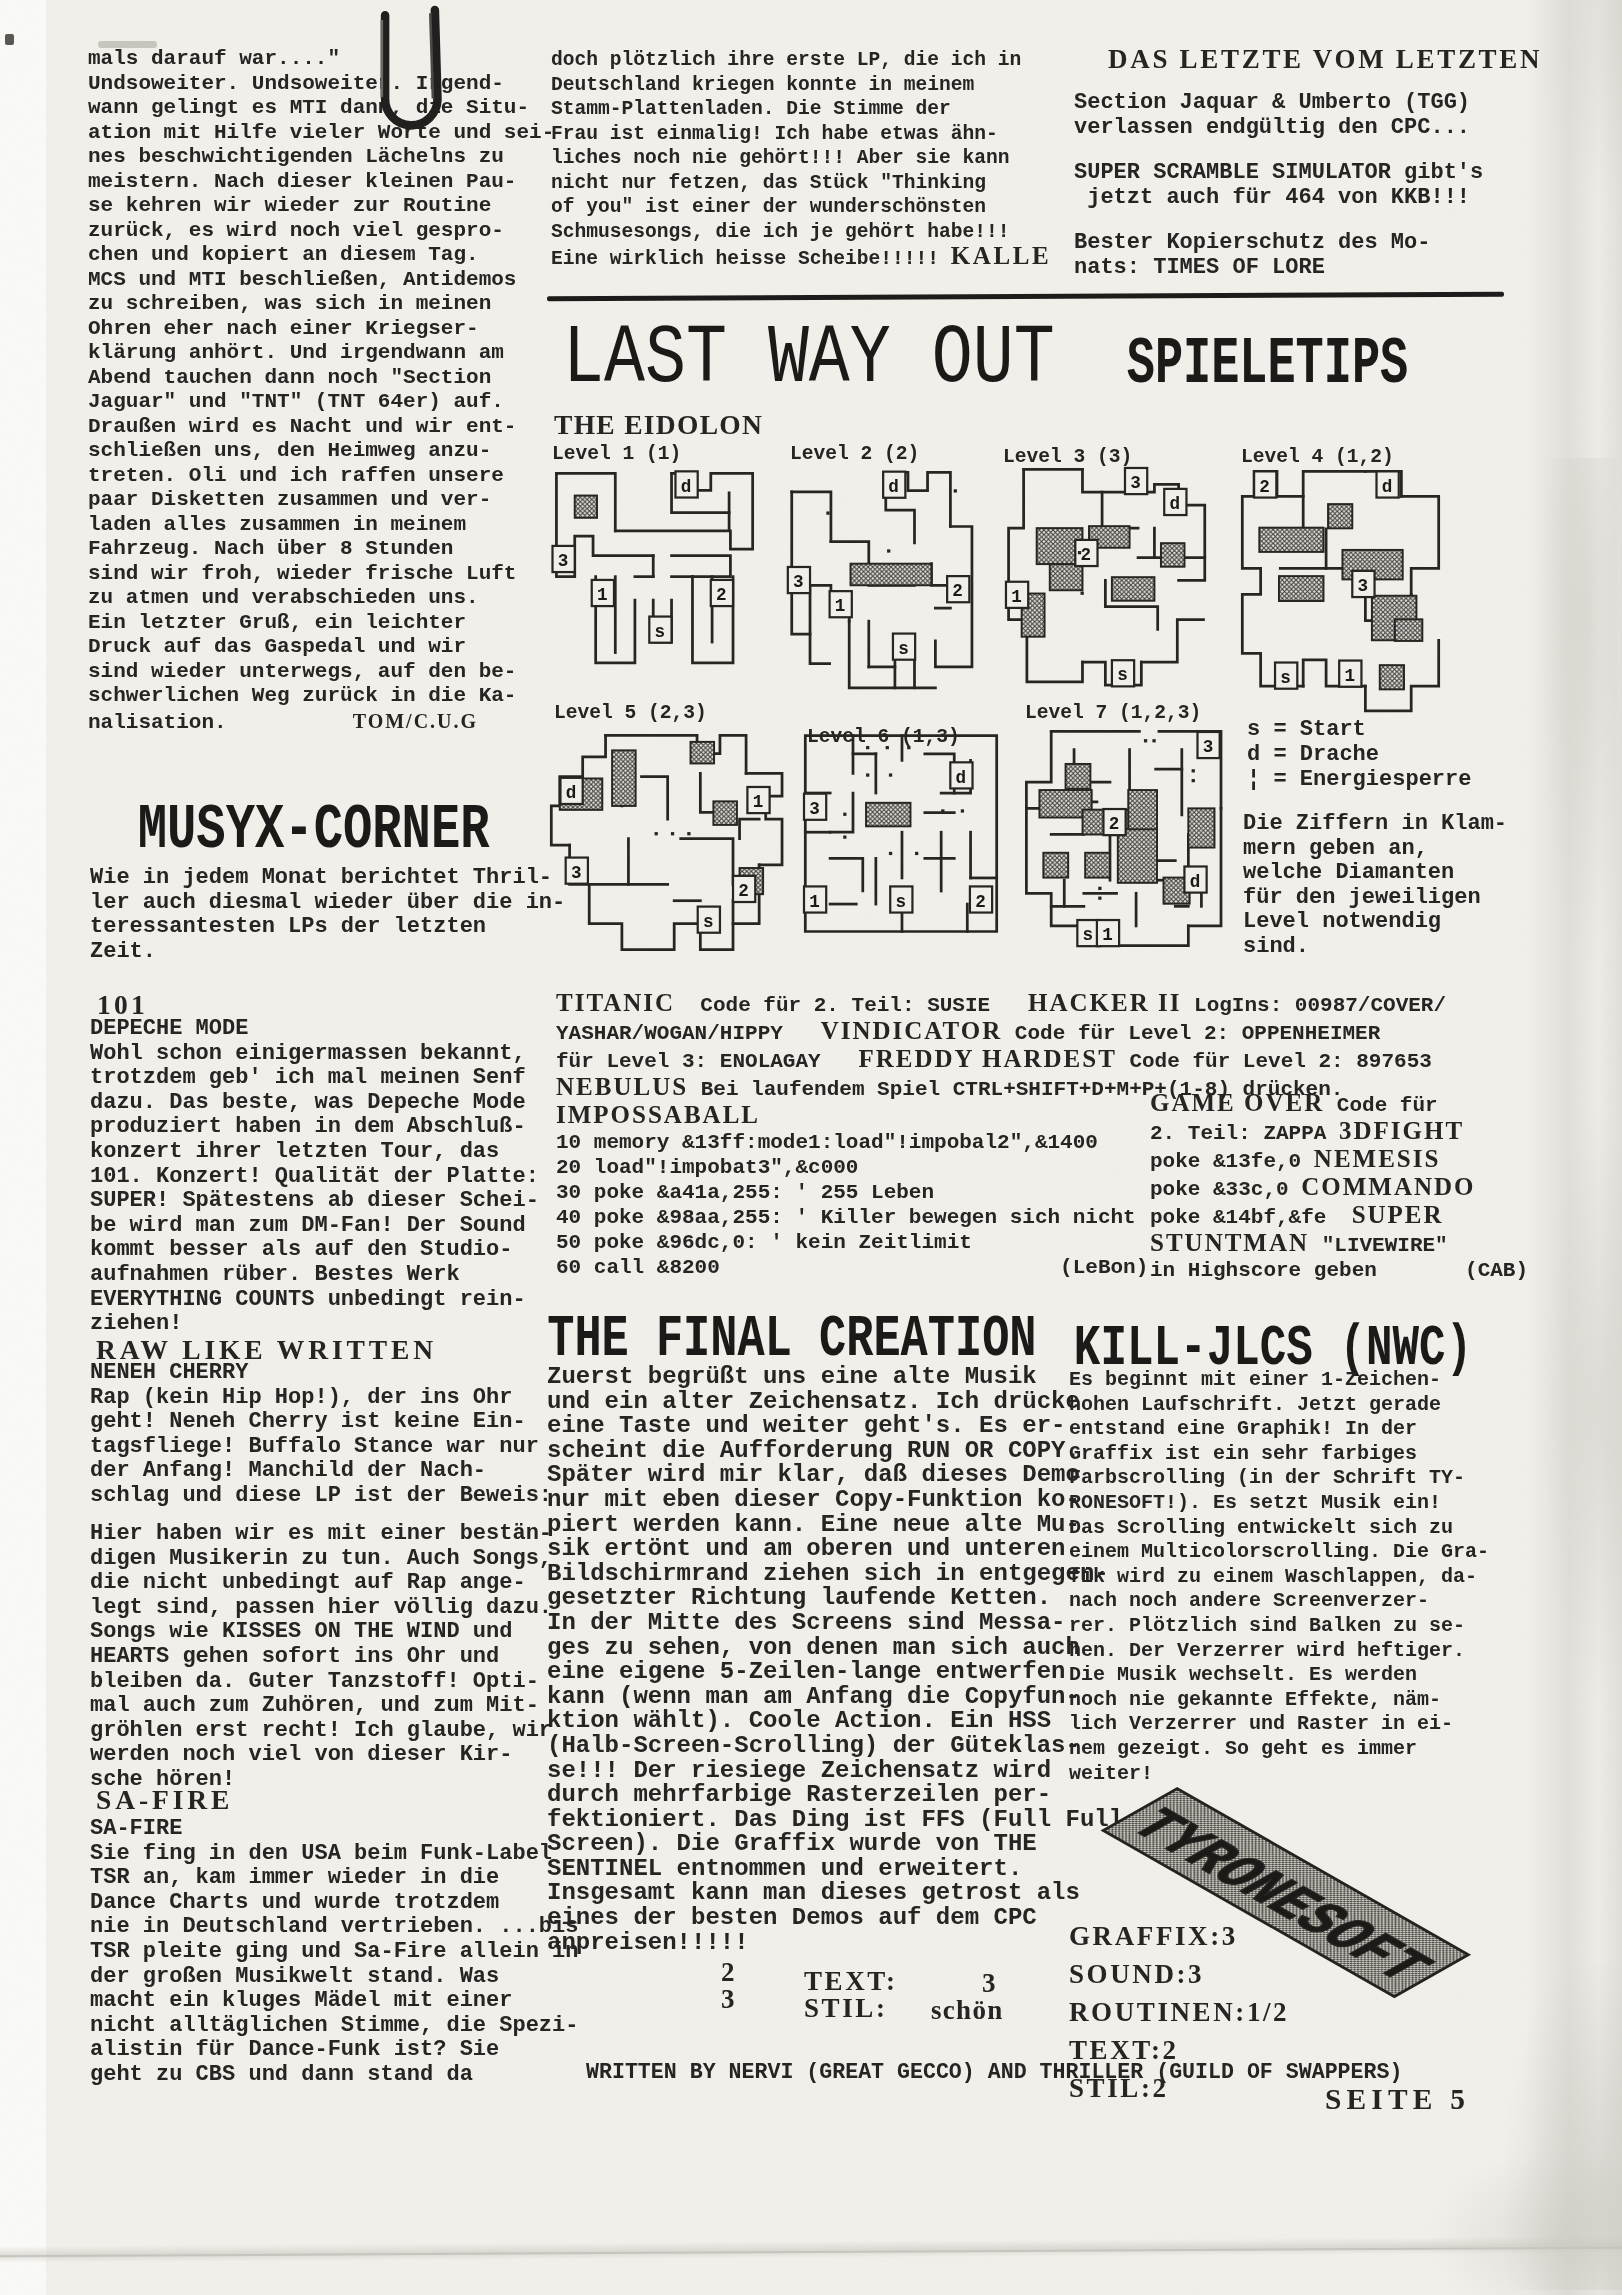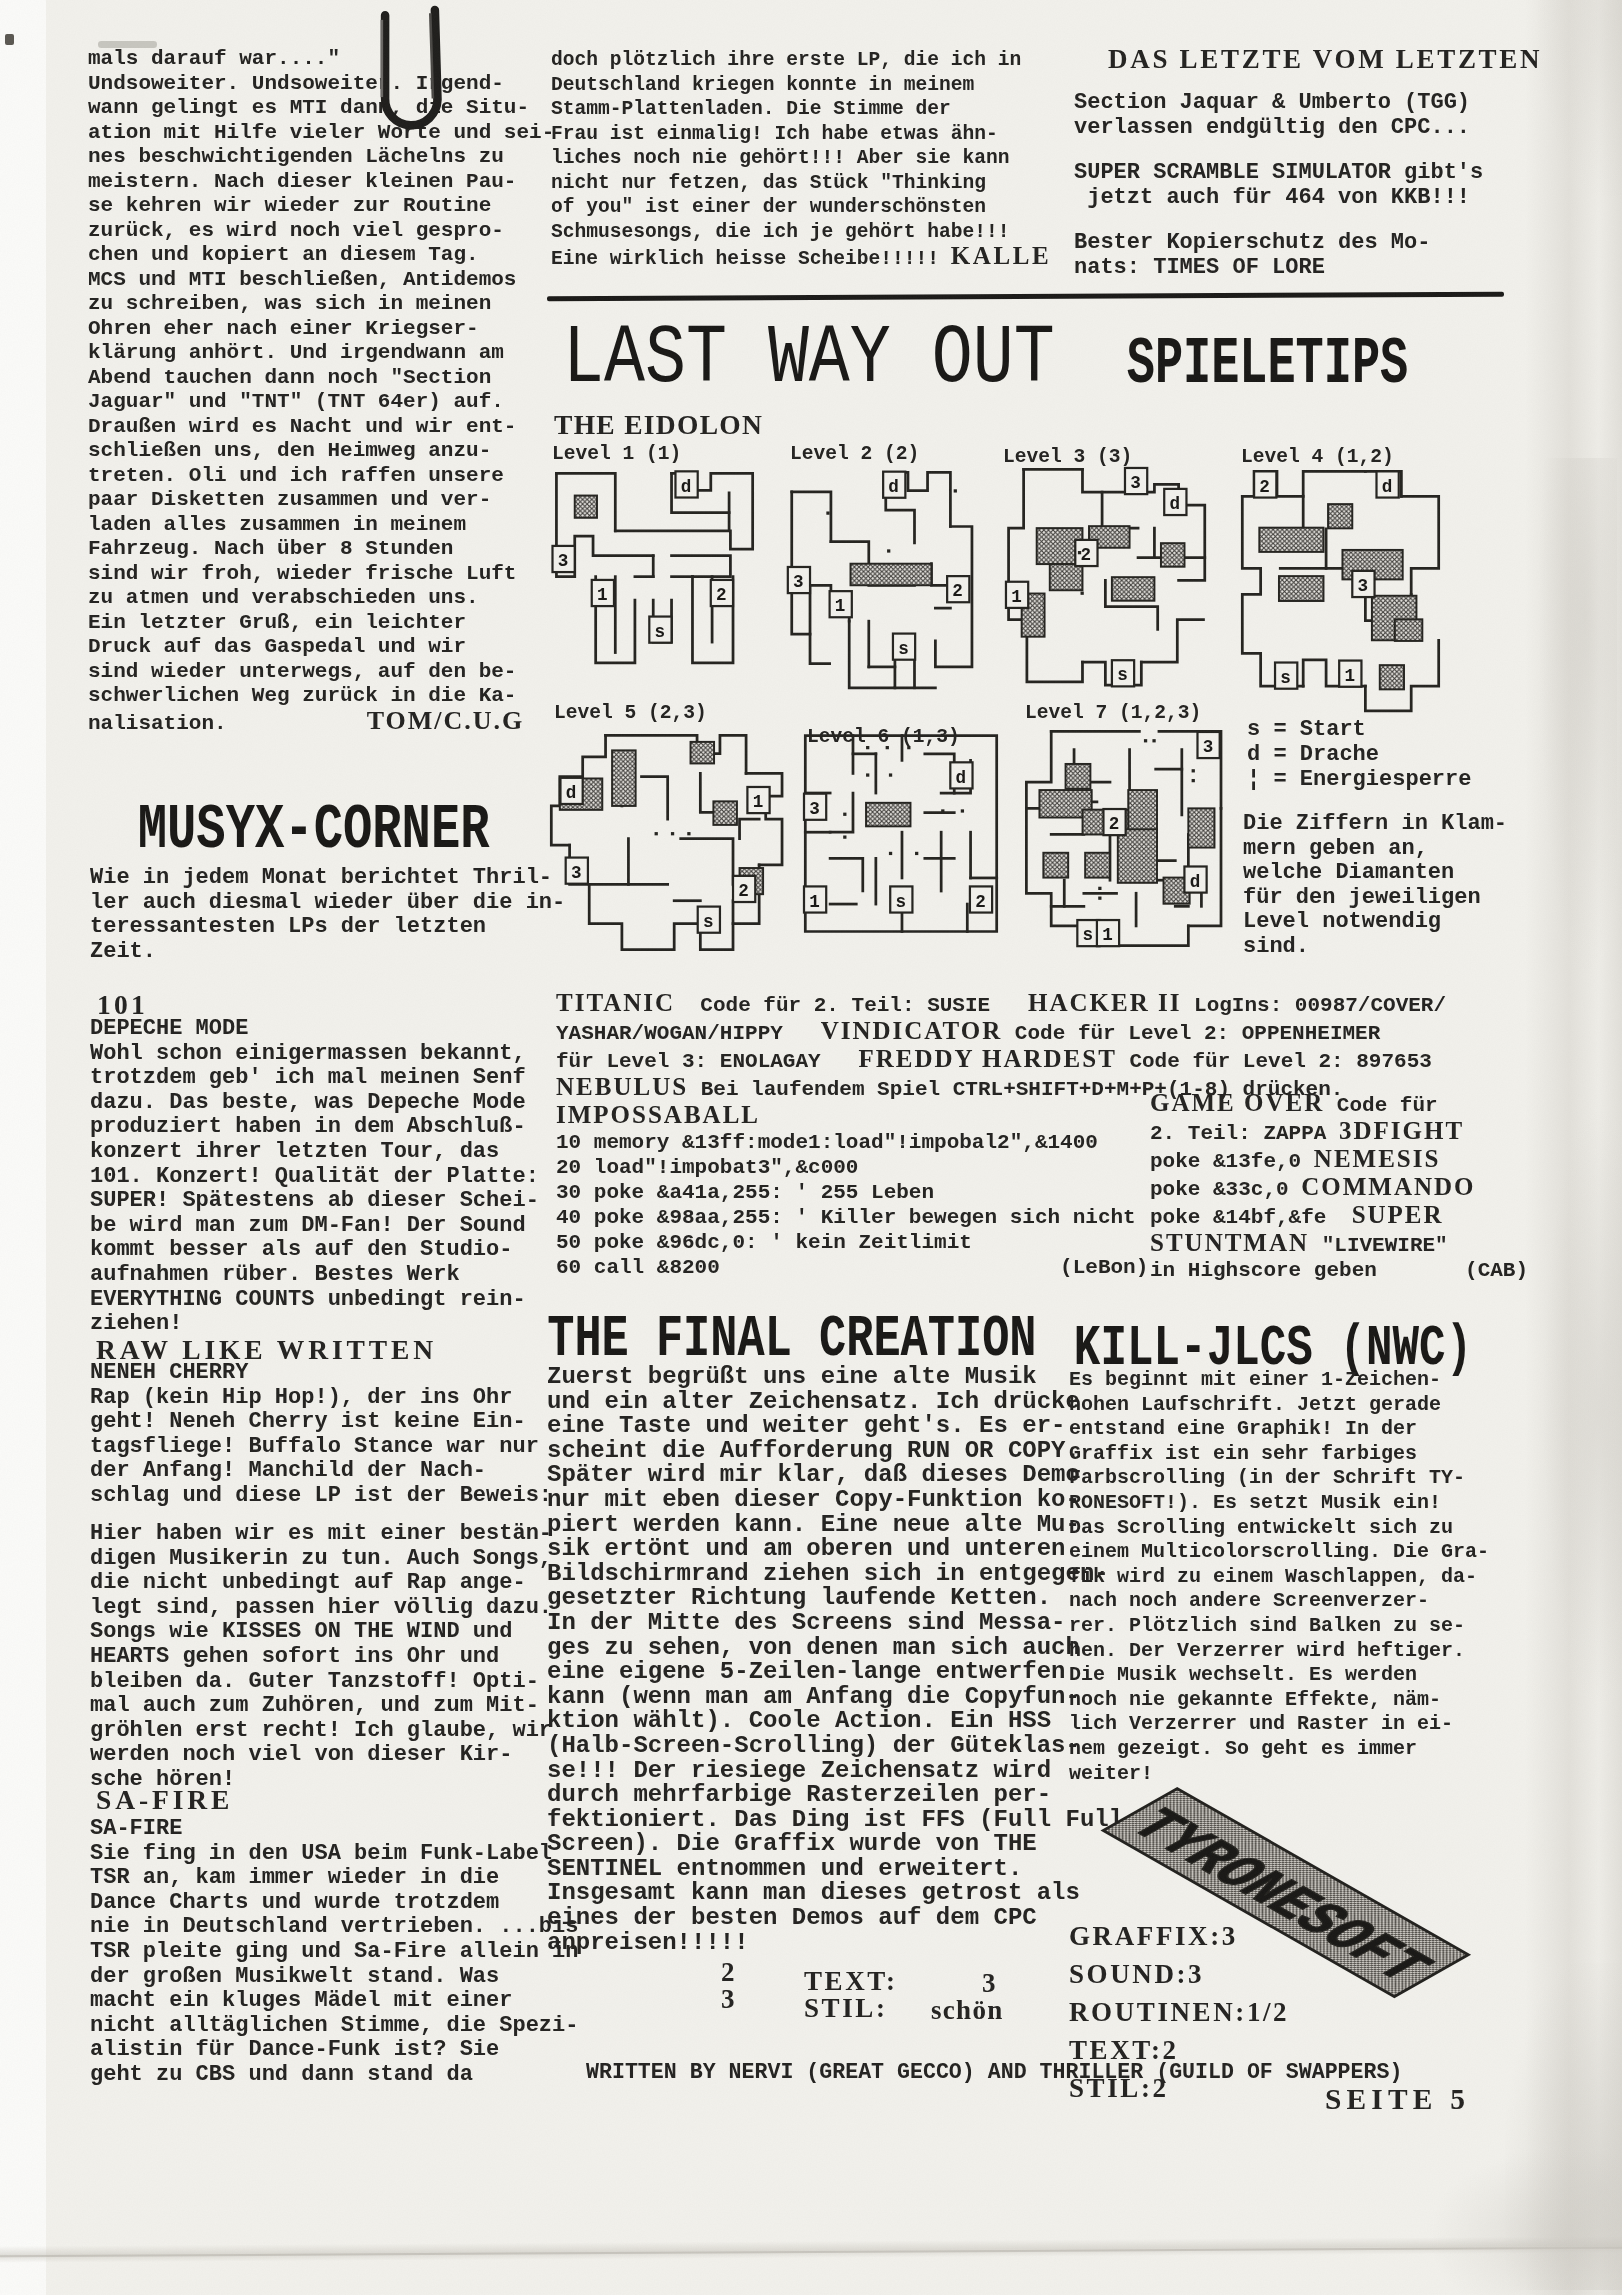--- a/index.html
+++ b/index.html
@@ -49,21 +49,21 @@
 treten. Oli und ich raffen unsere
 paar Disketten zusammen und ver-
 laden alles zusammen in meinem
 Fahrzeug. Nach über 8 Stunden
 sind wir froh, wieder frische Luft
 zu atmen und verabschieden uns.
 Ein letzter Gruß, ein leichter
 Druck auf das Gaspedal und wir
 sind wieder unterwegs, auf den be-
 schwerlichen Weg zurück in die Ka-
-nalisation.          <span class="hs" style="font-size:26px;letter-spacing:2px;margin-left:14px;">TOM/C.U.G</span></div>
+nalisation.          <span class="hs" style="font-size:20px;letter-spacing:2px;">TOM/C.U.G</span></div>
 
 <div class="t" style="left:551px;top:48px;font-size:19.6px;line-height:24.5px;">doch plötzlich ihre erste LP, die ich in
 Deutschland kriegen konnte in meinem
 Stamm-Plattenladen. Die Stimme der
 Frau ist einmalig! Ich habe etwas ähn-
 liches noch nie gehört!!! Aber sie kann
 nicht nur fetzen, das Stück "Thinking
 of you" ist einer der wunderschönsten
 Schmusesongs, die ich je gehört habe!!!
 Eine wirklich heisse Scheibe!!!!! <span class="hs" style="font-size:25px;letter-spacing:2.6px;">KALLE</span></div>

